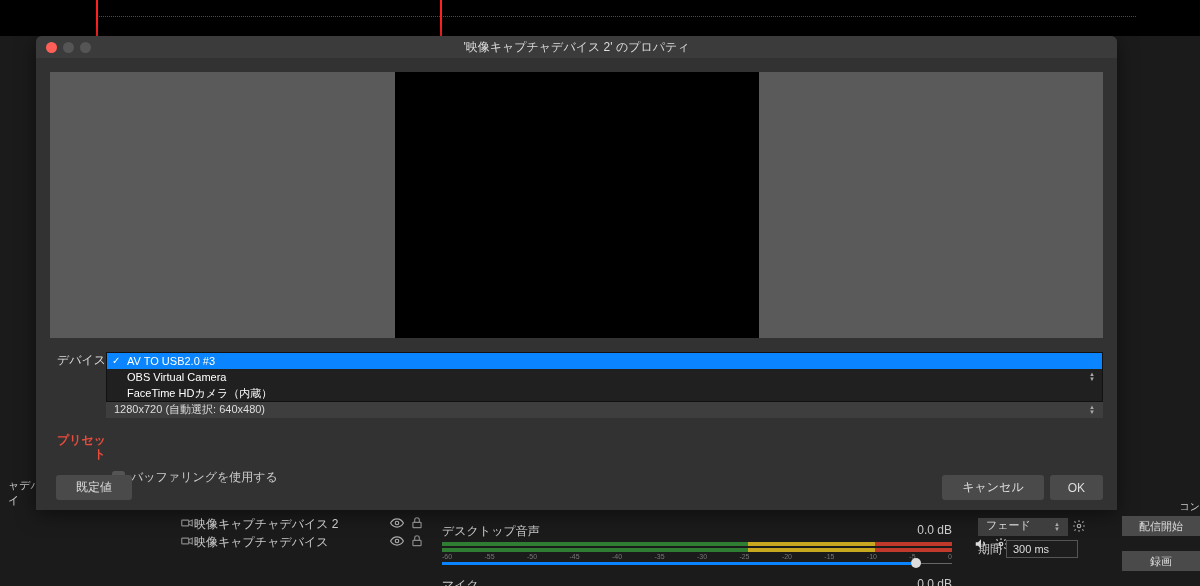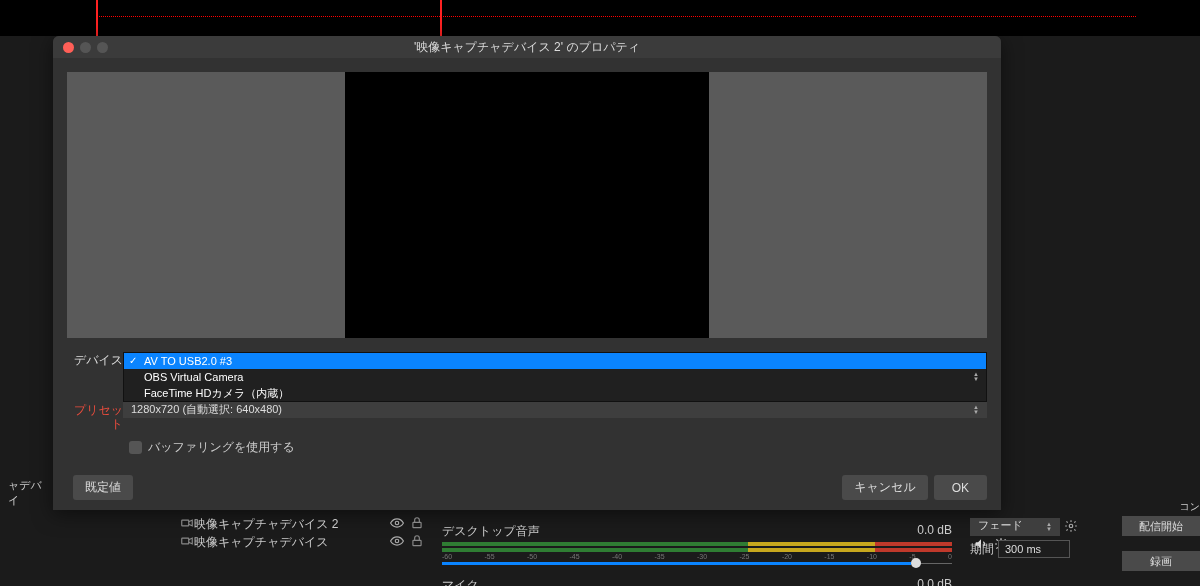--- a/index.html
+++ b/index.html
@@ -7,52 +7,52 @@
 
   
   .bg-canvas { position: absolute; top: 0; left: 0; right: 0; height: 36px; background: #000; }
   .bg-canvas .line { position: absolute; top: 16px; left: 96px; right: 64px; border-top: 1px dotted #ff0000; }
   .bg-canvas .marker { position: absolute; top: 0; left: 440px; width: 2px; height: 36px; background: #ff2222; }
   .bg-canvas .marker2 { position: absolute; top: 0; left: 96px; width: 2px; height: 36px; background: #ff2222; }
 
   .bg-left-label { position: absolute; left: 8px; top: 478px; width: 36px; font-size: 11px; color: #ccc; }
 
   
-  .dialog { position: absolute; left: 53px; top: 36px; width: 948px; height: 474px; background: #323232; border-radius: 6px 6px 0 0; box-shadow: 0 4px 20px rgba(0,0,0,.5); }
+  .dialog { position: absolute; left: 36px; top: 36px; width: 1081px; height: 474px; background: #323232; border-radius: 6px 6px 0 0; box-shadow: 0 4px 20px rgba(0,0,0,.5); }
   .title-bar { height: 22px; display: flex; align-items: center; position: relative; background: #3b3b3b; border-radius: 6px 6px 0 0; }
   .traffic { display: flex; gap: 6px; padding-left: 10px; }
   .traffic span { width: 11px; height: 11px; border-radius: 50%; display: inline-block; }
   .tl-close { background: #ff5f57; }
   .tl-min, .tl-max { background: #555; }
   .title-text { position: absolute; left: 0; right: 0; text-align: center; font-size: 12px; color: #ddd; pointer-events: none; }
 
   .preview-wrap { padding: 14px 14px 0 14px; }
   .preview { background: #5a5a5a; height: 266px; display: flex; justify-content: center; }
   .preview-black { width: 364px; height: 266px; background: #000; }
 
   .form { padding: 14px 14px 0 14px; }
   .row { display: flex; align-items: flex-start; margin-bottom: 0; position: relative; }
   .row-label { width: 56px; text-align: right; padding-right: 0; line-height: 14px; font-size: 12px; color: #ddd; padding-top: 1px; }
-  .row-label.err { color: #e84c3d; font-weight: 400; }
+  .row-label.err { color: #e84c3d; font-weight: 700; margin-top: 30px; }
 
   .device-dropdown { flex: 1; position: relative; }
   .dd-list { background: #202020; border: 1px solid #111; }
   .dd-item { padding: 1px 8px 1px 20px; font-size: 11px; position: relative; color: #fff; line-height: 14px; cursor: default; }
   .dd-item.selected { background: #0a84ff; color: #fff; }
   .dd-check { position: absolute; left: 5px; top: 1px; font-size: 10px; }
   .dd-arrows { position: absolute; right: 4px; top: 2px; bottom: 2px; width: 14px; display: flex; flex-direction: column; justify-content: center; align-items: center; color: #aaa; font-size: 6px; line-height: 5px; }
 
   .select { flex: 1; height: 16px; background: #3e3e3e; display: flex; align-items: flex-start; padding: 0 8px; color: #ddd; font-size: 11px; position: relative; }
   .select .dd-arrows { top: 0; bottom: 0; }
 
   .check-row { display: flex; align-items: center; padding-left: 62px; margin-top: 8px; }
   .checkbox { width: 13px; height: 13px; background: #555; border-radius: 3px; margin-right: 6px; }
 
   .dialog-buttons { position: absolute; bottom: 10px; left: 14px; right: 14px; display: flex; }
-  .btn { background: #4a4a4a; border: none; color: #ddd; font-size: 12px; padding: 4px 12px; border-radius: 3px; cursor: default; }
+  .btn { background: #4a4a4a; border: none; color: #ddd; font-size: 12px; padding: 4px 20px; border-radius: 3px; cursor: default; }
   .dialog-buttons .spacer { flex: 1; }
   .dialog-buttons .btn { margin-left: 6px; }
   .btn.ok { padding: 4px 18px; }
 
   
   .sources { position: absolute; left: 176px; top: 515px; width: 256px; }
   .src-row { display: flex; align-items: center; height: 18px; padding-left: 4px; }
   .src-row .cam-icon { color: #888; font-size: 12px; }
   .src-row .eye { position: absolute; right: 28px; color: #aaa; font-size: 11px; }
   .src-row .lock { position: absolute; right: 8px; color: #888; font-size: 11px; }
@@ -63,21 +63,21 @@
   .mix-head .db { margin-left: auto; }
   .meter { height: 4px; background: linear-gradient(to right,#2f7d33 0%,#2f7d33 60%,#c8a81e 60%,#c8a81e 85%,#c0392b 85%,#c0392b 100%); margin-top: 2px; position: relative; }
   .meter.dark { background: #111; }
   .ticks { height: 7px; position: relative; font-size: 7px; color: #777; display: flex; justify-content: space-between; margin-top: 1px; }
   .slider-track { height: 3px; margin-top: 2px; position: relative; }
   .slider-bg { position: absolute; left:0; right:0; top:1px; height:1px; background:#666;}
   .slider-fill { position:absolute; left:0; width: 92%; top:0; height:3px; background:#0a84ff;}
   .slider-knob { position:absolute; left:92%; top:-4px; width:10px; height:10px; background:#ddd; border-radius:50%; }
   .mix-ctrl { position: absolute; right: -56px; top: 22px; display: flex; gap: 6px; align-items: center; color: #ccc; font-size: 14px; }
 
-  .trans { position: absolute; right: 104px; top: 516px; width: 126px; }
+  .trans { position: absolute; right: 96px; top: 516px; width: 126px; }
   .trans .trow { display: flex; align-items: center; gap: 4px; height: 22px; }
   .trans .gear { color: #aaa; font-size: 13px; }
   .trans .duration-input { width: 72px; height: 18px; background: #1d1d1d; border: 1px solid #555; color: #ddd; font-size: 11px; padding: 0 6px; }
 
   .controls { position: absolute; right: 0; top: 516px; width: 78px; }
   .controls .cbtn { height: 20px; background: #4a4a4a; color: #ddd; font-size: 11px; display: flex; align-items: center; justify-content: center; margin-bottom: 15px; }
 
   .right-edge-label { position: absolute; right: 0; top: 500px; font-size: 10px; color: #ccc; writing-mode: horizontal-tb; }
 
   svg.ico { width: 14px; height: 14px; }

